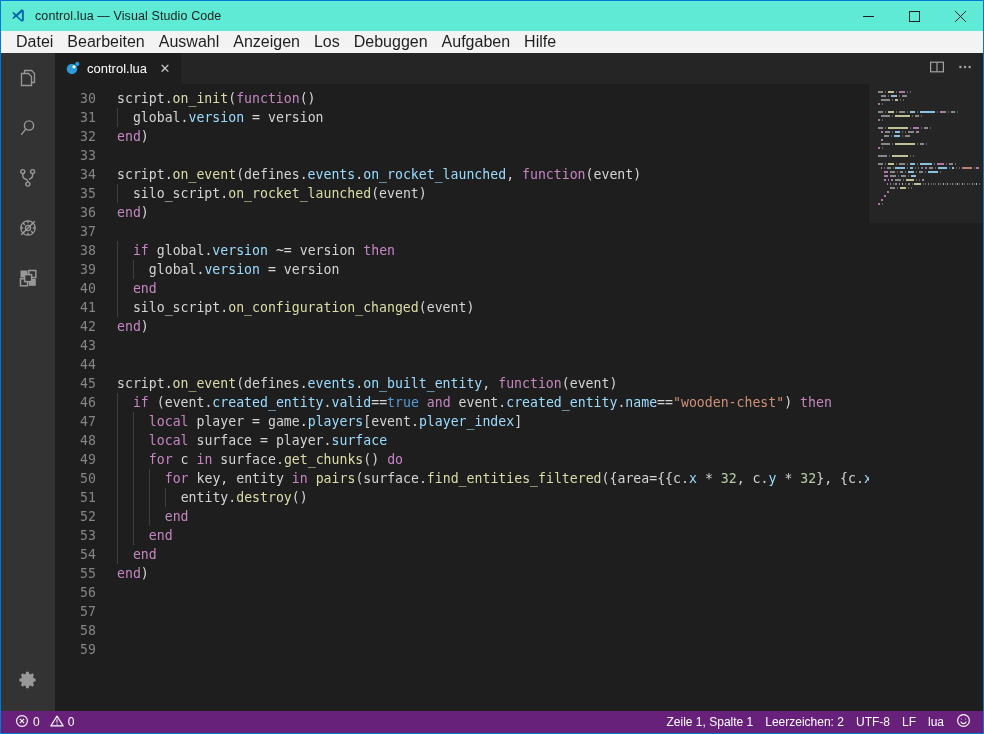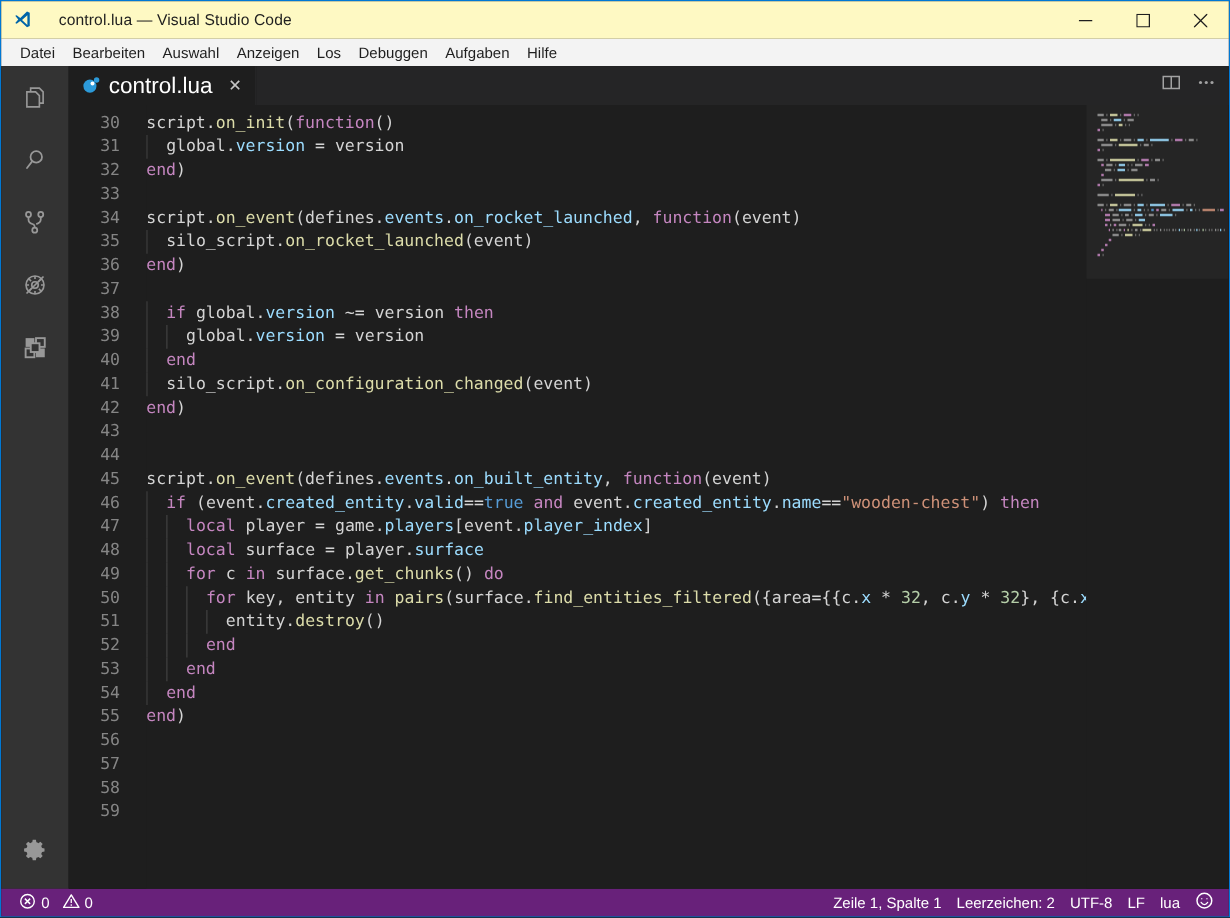--- a/index.html
+++ b/index.html
@@ -13,24 +13,23 @@
     width: 984px; height: 734px;
     position: relative;
     display: flex; flex-direction: column;
     border: 1px solid #0078d4;
     background: #1e1e1e;
   }
 
   
   .titlebar {
     height: 30px; flex: 0 0 30px;
-    background: #fef9c3;
+    background: #5eead4;
     display: flex; align-items: center;
     position: relative;
-    gap: 12px;
   }
   .tb-icon {
     width: 34px; height: 30px;
     display: flex; align-items: center; justify-content: center;
   }
   .tb-title {
     font-size: 12.5px; color: #1f1f1f;
     letter-spacing: .1px;
     white-space: nowrap;
   }
@@ -44,21 +43,21 @@
   }
 
   
   .menubar {
     height: 22px; flex: 0 0 22px;
     background: #f3f3f3;
     display: flex; align-items: center;
     padding-left: 8px;
   }
   .menu-item {
-    font-size: 12px; color: #1f1f1f;
+    font-size: 16px; color: #1f1f1f;
     padding: 2px 7px; height: 20px;
     display: flex; align-items: center;
     white-space: nowrap;
   }
 
   
   .body {
     flex: 1 1 auto;
     display: flex;
     min-height: 0;
@@ -99,21 +98,21 @@
   .tab {
     display: flex; align-items: center;
     padding: 0 8px 0 10px;
     background: #1e1e1e;
     border-right: 1px solid #252526;
     min-width: 120px;
     position: relative;
   }
   .tab .lua-icon { margin-right: 7px; display:flex; align-items:center; }
   .tab-label {
-    font-size: 18px; color: #ffffff;
+    font-size: 13px; color: #ffffff;
     white-space: nowrap;
     margin-right: 10px;
   }
   .tab-close {
     width: 16px; height: 16px;
     display: flex; align-items: center; justify-content: center;
     color: #c5c5c5; font-size: 13px; line-height: 1;
   }
   .tabs-actions {
     position: absolute; right: 4px; top: 0; height: 31px;

